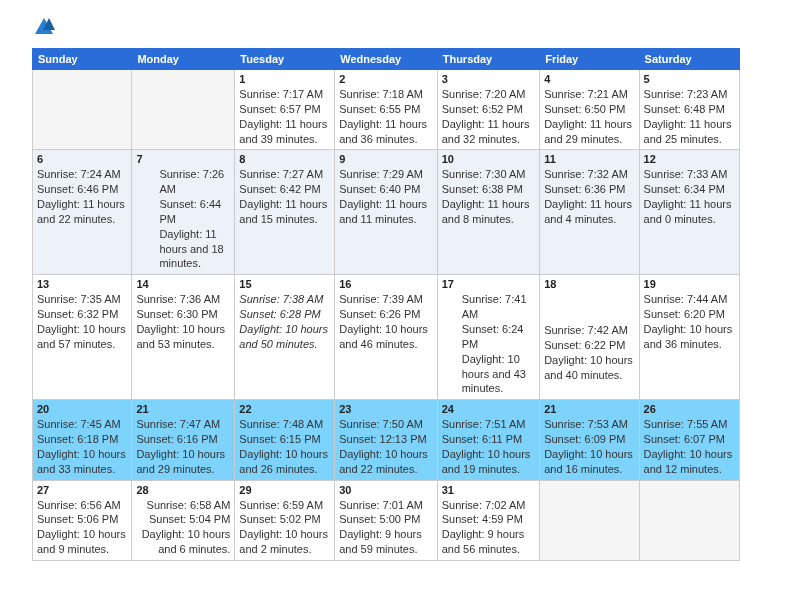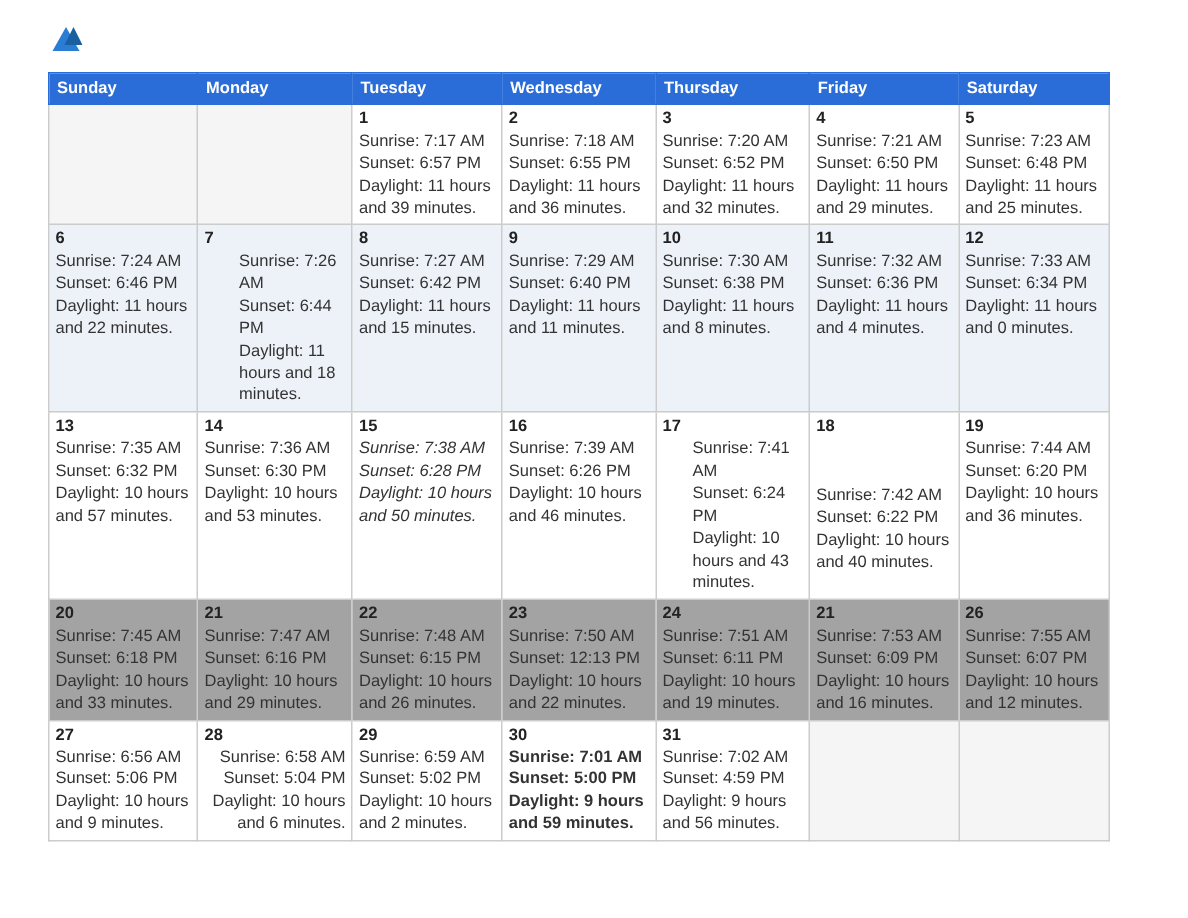--- a/index.html
+++ b/index.html
@@ -76,21 +76,21 @@
       color: #333;
       font-size: 11px;
       line-height: 1.35;
     }
     .calendar tr:nth-child(odd) td:not(.empty) {
       background: #fff;
     }
     .week-row-1 td:not(.empty) { background: #fff; }
     .week-row-2 td:not(.empty) { background: #edf2f8; }
     .week-row-3 td:not(.empty) { background: #fff; }
-    .week-row-4 td:not(.empty) { background: #a3a3a3; }
+    .week-row-4 td:not(.empty) { background: #7dd3fc; }
     .week-row-5 td:not(.empty) { background: #fff; }
     .week-row-1 td.empty { background: #f5f5f5; }
   </style>
 </head>
 <body>
 
 <div class="page">
   <div class="header">
     <div class="logo">
       <div>
@@ -305,21 +305,21 @@
 Daylight: 10 hours and 6 minutes.</div>
           </td>
           <td>
             <span class="day-num">29</span>
             <div class="day-info" style="white-space: pre-line;">Sunrise: 6:59 AM
 Sunset: 5:02 PM
 Daylight: 10 hours and 2 minutes.</div>
           </td>
           <td>
             <span class="day-num">30</span>
-            <div class="day-info" style="white-space: pre-line; font-weight: bold;">Sunrise: 7:01 AM
+            <div class="day-info" style="white-space: pre-line;">Sunrise: 7:01 AM
 Sunset: 5:00 PM
 Daylight: 9 hours and 59 minutes.</div>
           </td>
           <td>
             <span class="day-num">31</span>
             <div class="day-info" style="white-space: pre-line;">Sunrise: 7:02 AM
 Sunset: 4:59 PM
 Daylight: 9 hours and 56 minutes.</div>
           </td>
           <td class="empty"></td>

